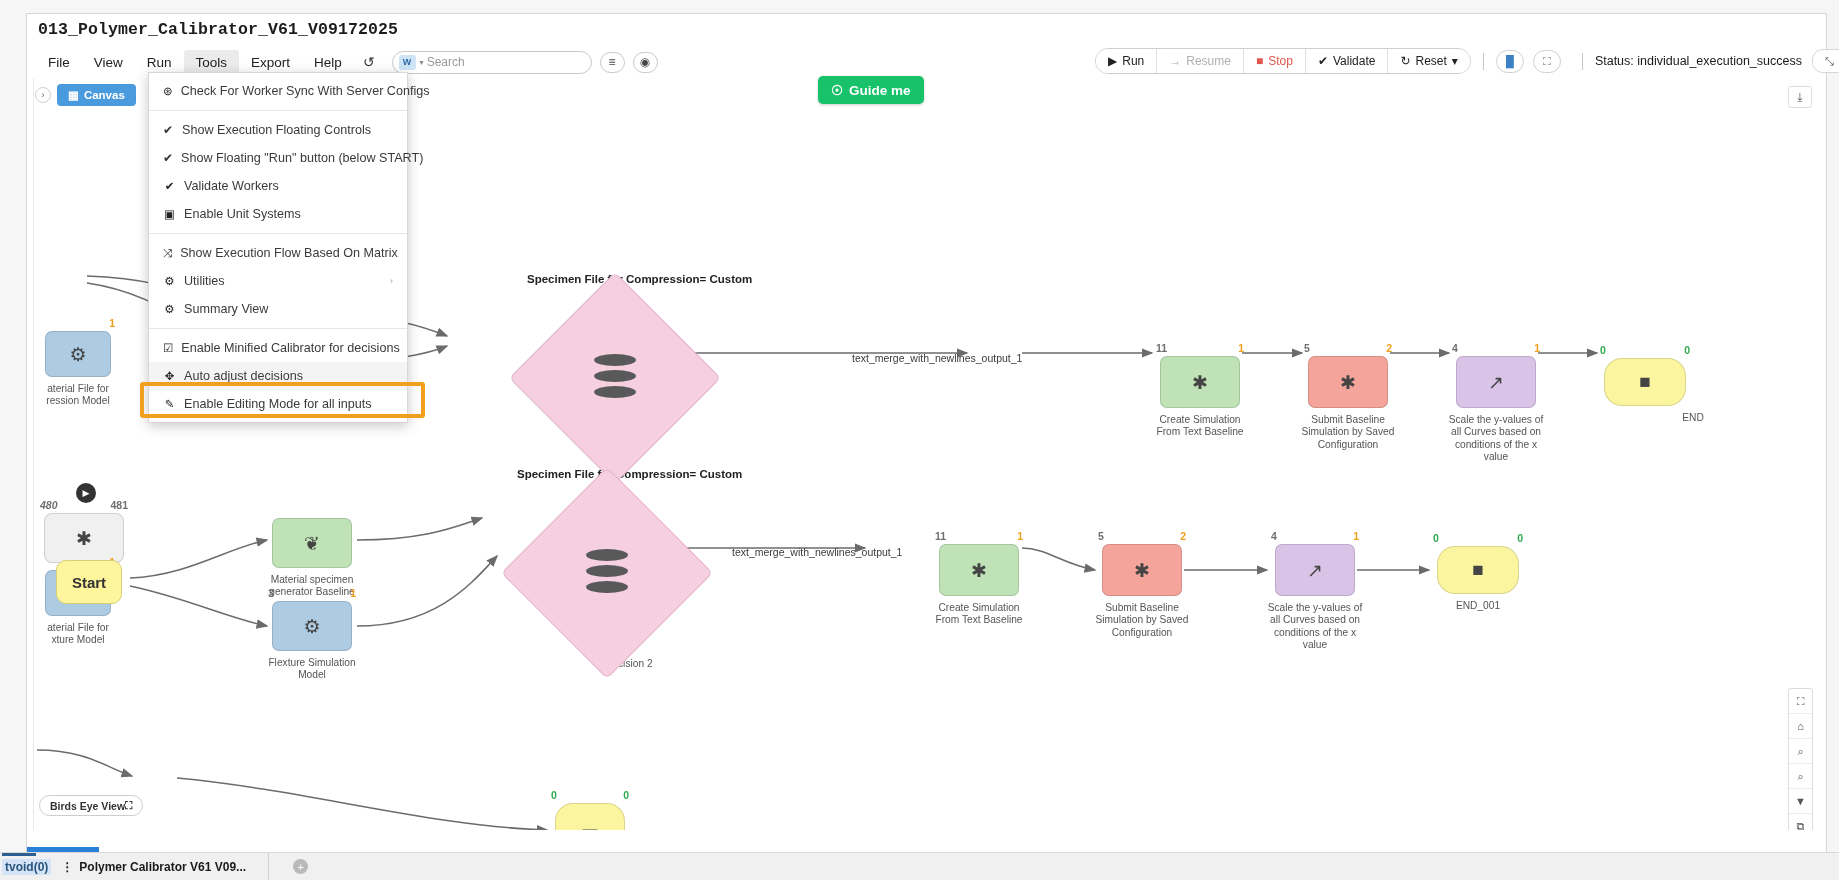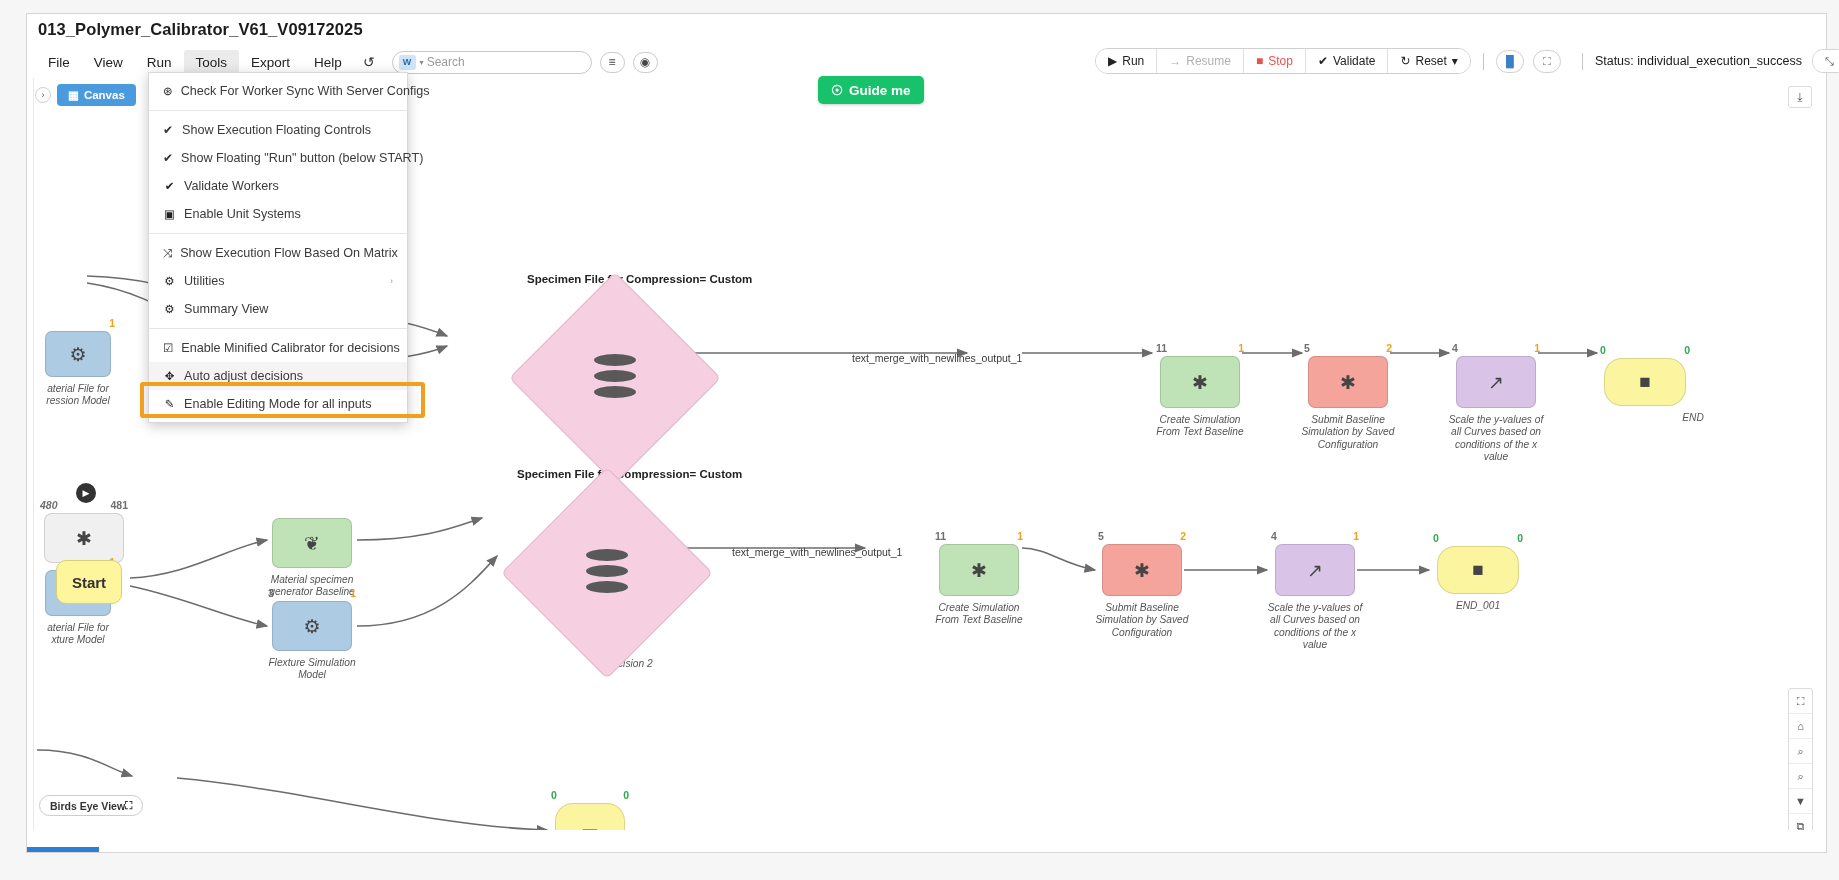--- a/index.html
+++ b/index.html
@@ -10,21 +10,21 @@
   }
   #app { position: relative; width: 1839px; height: 880px; background: #f6f6f6; }
 
   
   .win-frame {
     position: absolute; left: 26px; top: 13px; right: 12px; bottom: 27px;
     background: #ffffff; border: 1px solid #d6d6d6;
   }
   .win-title {
     position: absolute; left: 38px; top: 20px;
-    font-size: 16.5px; font-weight: bold; color: #1c1c1c; letter-spacing: .1px;
+    font-size: 16.5px; font-weight: bold; color: #1c1c1c; letter-spacing: .1px; font-family: Liberation Mono, monospace;
   }
 
   
   .menubar {
     position: absolute; left: 36px; top: 48px; height: 28px;
     display: flex; align-items: center; gap: 0px;
   }
   .menu-item {
     padding: 5px 12px; font-size: 13.5px; color: #222; cursor: default;
     border-radius: 3px;
@@ -177,21 +177,20 @@
   
   .node { position: absolute; }
   .nbox {
     border-radius: 7px; display: flex; align-items: center; justify-content: center;
     border: 1px solid rgba(0,0,0,.13);
   }
   .nlabel {
     position: absolute; left: 50%; transform: translateX(-50%);
     text-align: center; font-size: 10.2px; color: #555; line-height: 1.22;
     white-space: nowrap;
-    font-style: italic;
   }
   .nlabel.wrap { white-space: normal; width: 118px; }
   .port {
     position: absolute; font-size: 10.5px; font-weight: bold;
   }
   .port.gray  { color: #6f6f6f; }
   .port.orange{ color: #f0a01e; }
   .port.green { color: #2faa50; }
 
   .diamond {
@@ -580,14 +579,23 @@
       <div class="dd-item">
         <span class="ic">✎</span>
         <span>Enable Editing Mode for all inputs</span>
       </div>
     </div>
   <div class="dd-highlight-ring"></div>
 
 
   <div class="scroll-accent"></div>
 
+  <div class="taskbar">
+    <div class="tb-active-underline"></div>
+    <span class="tb-url">tvoid(0)</span>
+    <div class="tb-task">
+      <span>⋮</span>
+      <span>Polymer Calibrator V61 V09...</span>
+    </div>
+    <div class="tb-plus">+</div>
+  </div>
 
 </div>
 
 </body></html>

